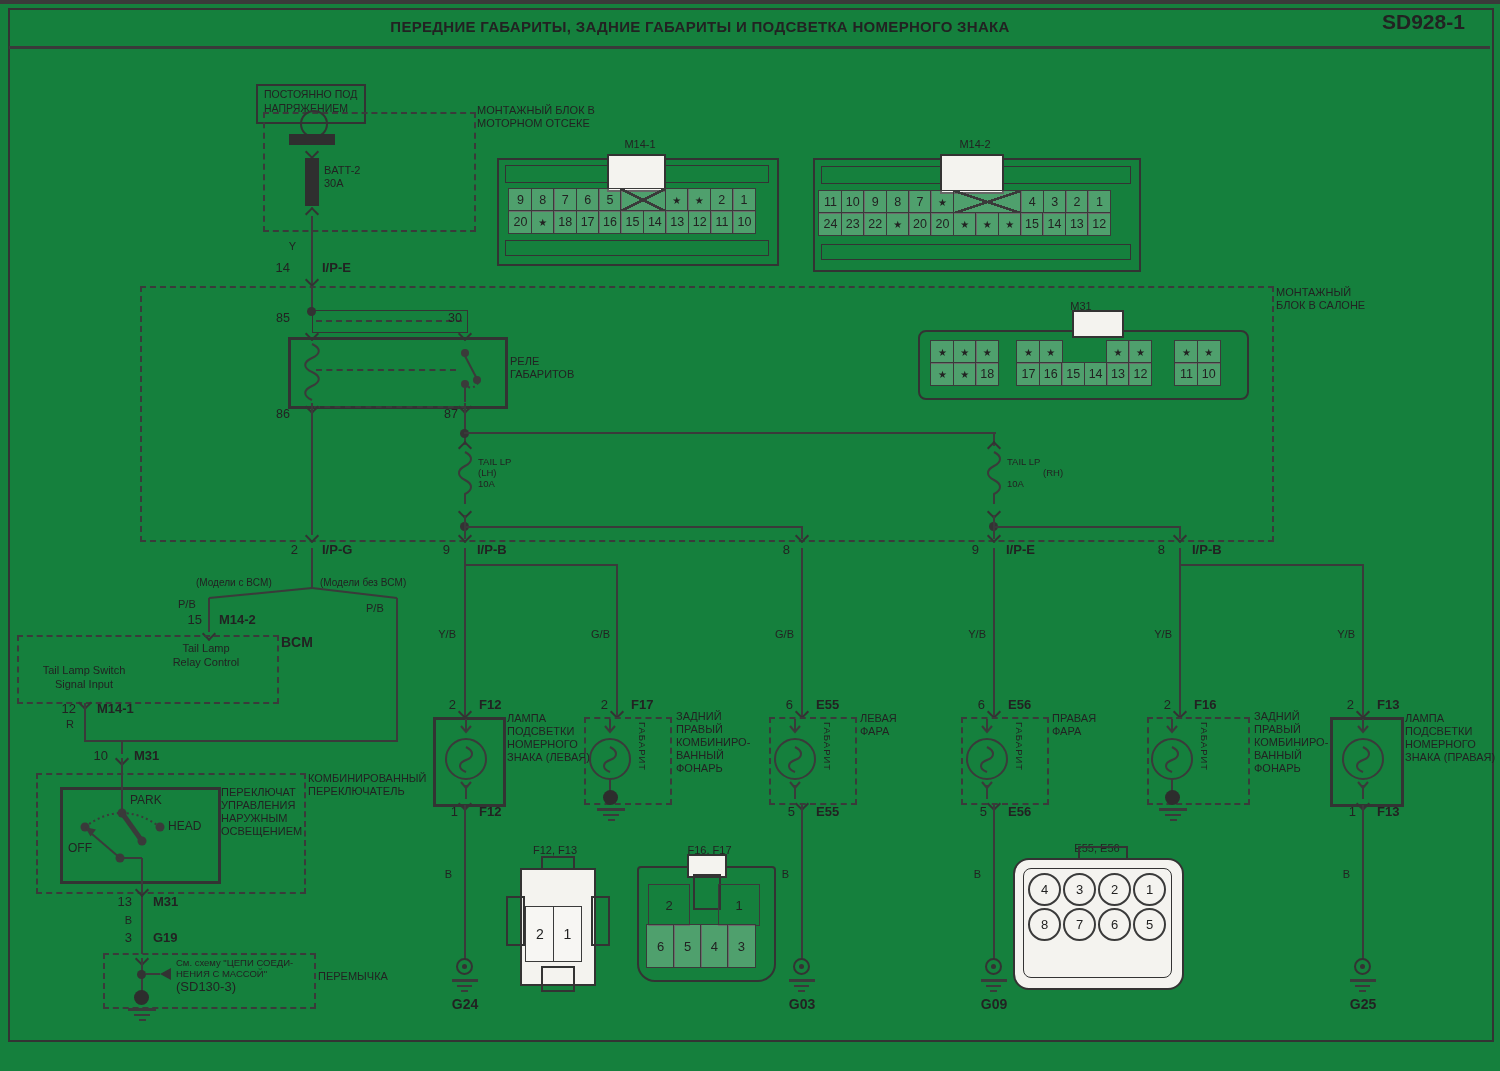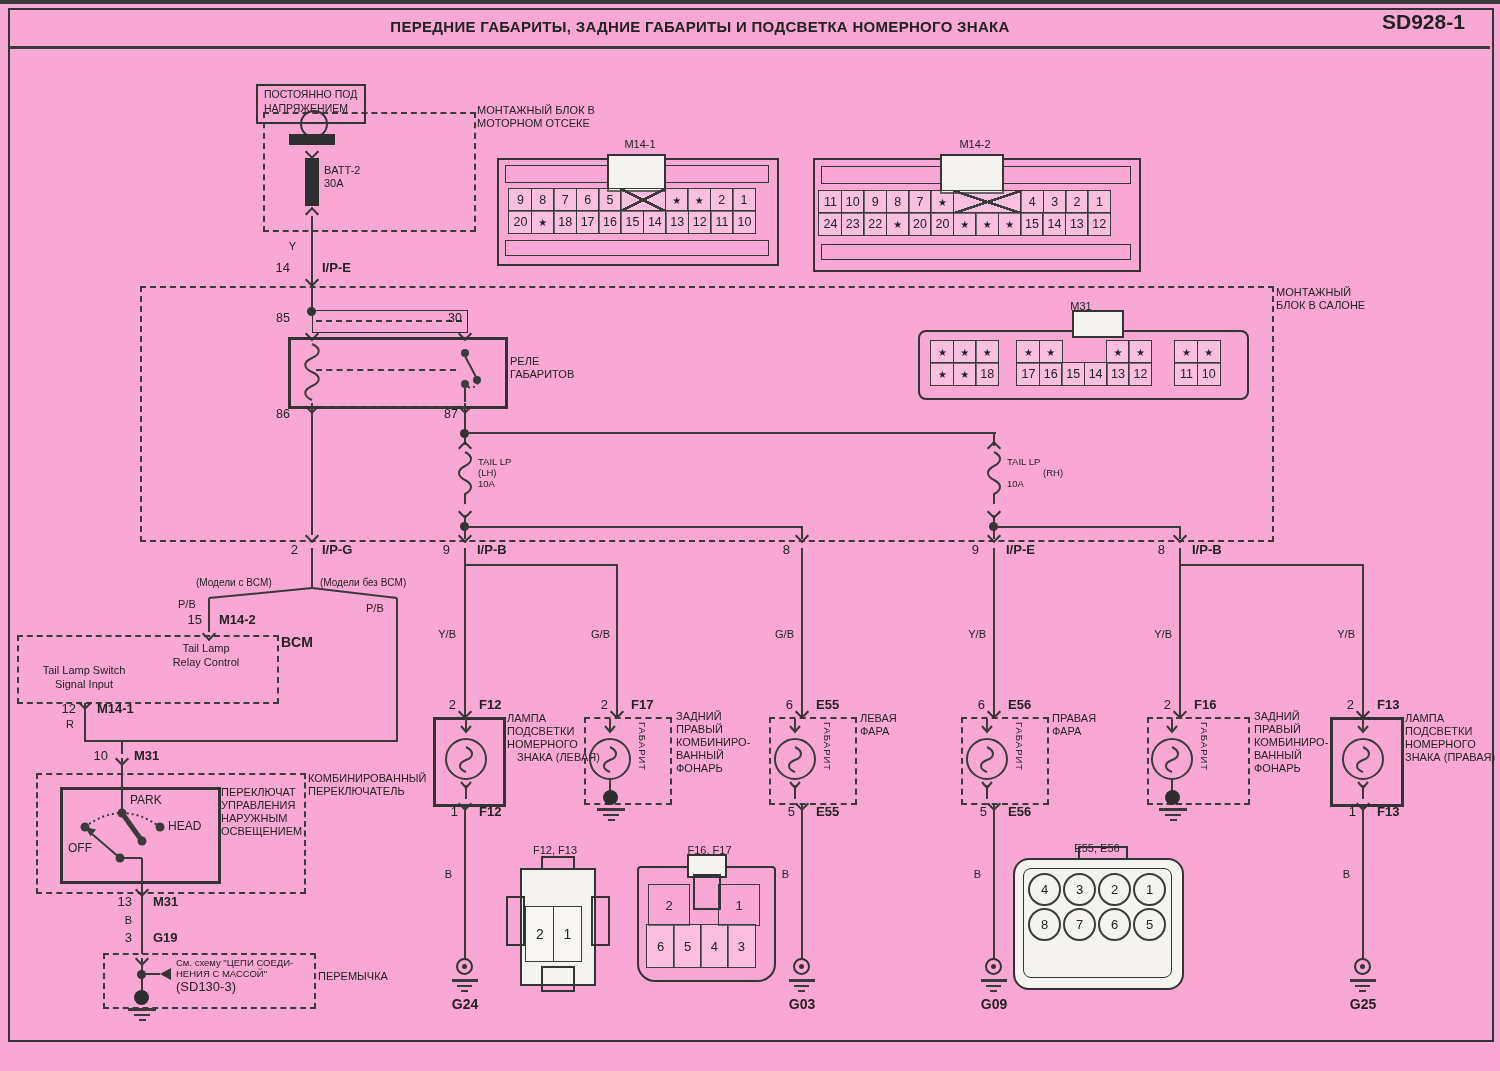--- a/index.html
+++ b/index.html
@@ -1,16 +1,16 @@
 <!DOCTYPE html>
 <html><head>
 <meta charset="utf-8">
 <style>
   html,body{margin:0;padding:0;background:#e8e7e3;}
-  #page{position:relative;width:1500px;height:1071px;background:#f9a8d4;overflow:hidden;
+  #page{position:relative;width:1500px;height:1071px;background:#15803d;overflow:hidden;
         font-family:"Liberation Sans", sans-serif;color:#222;}
   .abs{position:absolute;}
   .wv{position:absolute;width:2px;background:#3a3a3a;}
   .wh{position:absolute;height:2px;background:#3a3a3a;}
   .wh.dash{background:none;border-top:2px dashed #3a3a3a;height:0;}
   .bdash{position:absolute;border:2px dashed #3a3a3a;background:transparent;}
   .bsolid{position:absolute;border:2px solid #333;background:transparent;}
   .thick{border-width:3px;}
   .t{position:absolute;font-size:11px;line-height:13px;color:#222;white-space:nowrap;}
   .t.b{font-weight:bold;font-size:13px;}
@@ -349,21 +349,21 @@
     <line class="ln" x1="23" y1="0" x2="23" y2="13"></line>
       <path class="ln" d="M18,7 L23,13 L28,7"></path>
     <circle class="ln" cx="23" cy="40" r="20"></circle>
     <path class="ln" d="M23,28 C31,32 31,38 23,41 C15,44 15,50 23,53"></path>
     <path class="ln" d="M18,63 L23,69 L28,63"></path>
       <line class="ln" x1="23" y1="66" x2="23" y2="80"></line>
   </svg>
   <div class="t" style="left:507px;top:712px;">ЛАМПА</div>
   <div class="t" style="left:507px;top:725px;">ПОДСВЕТКИ</div>
   <div class="t" style="left:507px;top:738px;">НОМЕРНОГО</div>
-  <div class="t" style="left:507px;top:751px;padding-left:10px;">ЗНАКА (ЛЕВАЯ)</div>
+  <div class="t" style="left:507px;top:751px;">ЗНАКА (ЛЕВАЯ)</div>
   <div class="chv" style="left:459px;top:798px;"></div>
   <div class="t r" style="left:442px;top:805px;width:16px;font-size:13px;">1</div>
   <div class="t b" style="left:479px;top:805px;">F12</div>
   <div class="wv" style="left:464px;top:805px;height:155px;"></div>
   <div class="t r" style="left:436px;top:868px;width:16px;">B</div>
   <div class="gbolt" style="left:456px;top:958px;"></div>
   <div class="wh" style="left:452px;top:979px;width:26px;height:3px;"></div>
   <div class="wh" style="left:457px;top:985px;width:15px;"></div>
   <div class="wh" style="left:461px;top:990px;width:7px;"></div>
   <div class="t b c" style="left:446px;top:998px;width:38px;font-size:14px;">G24</div>

